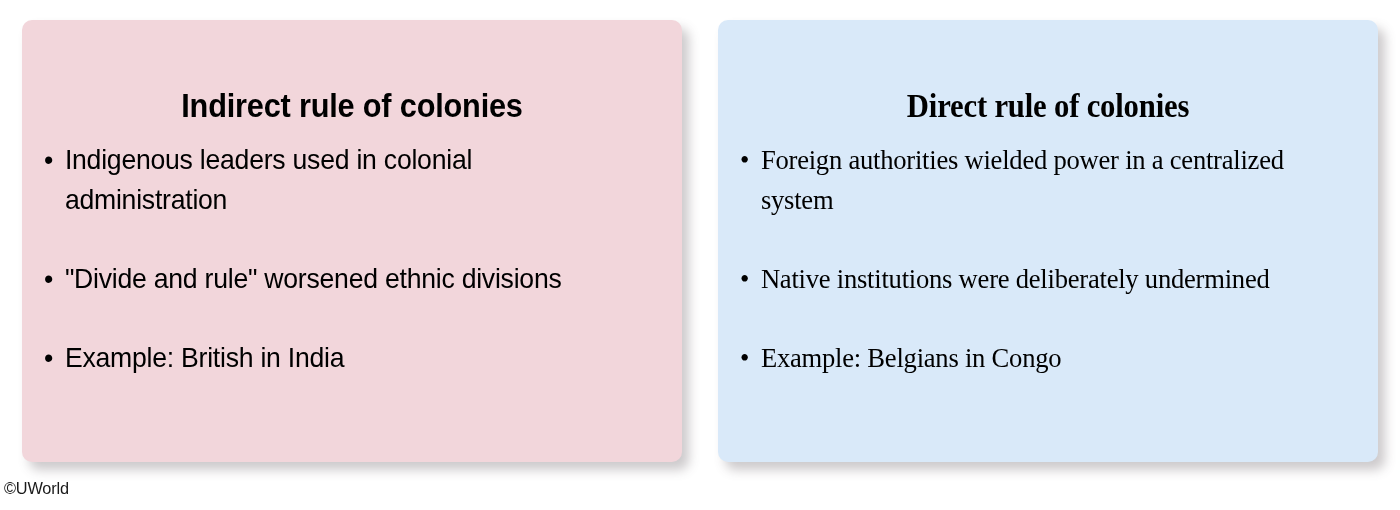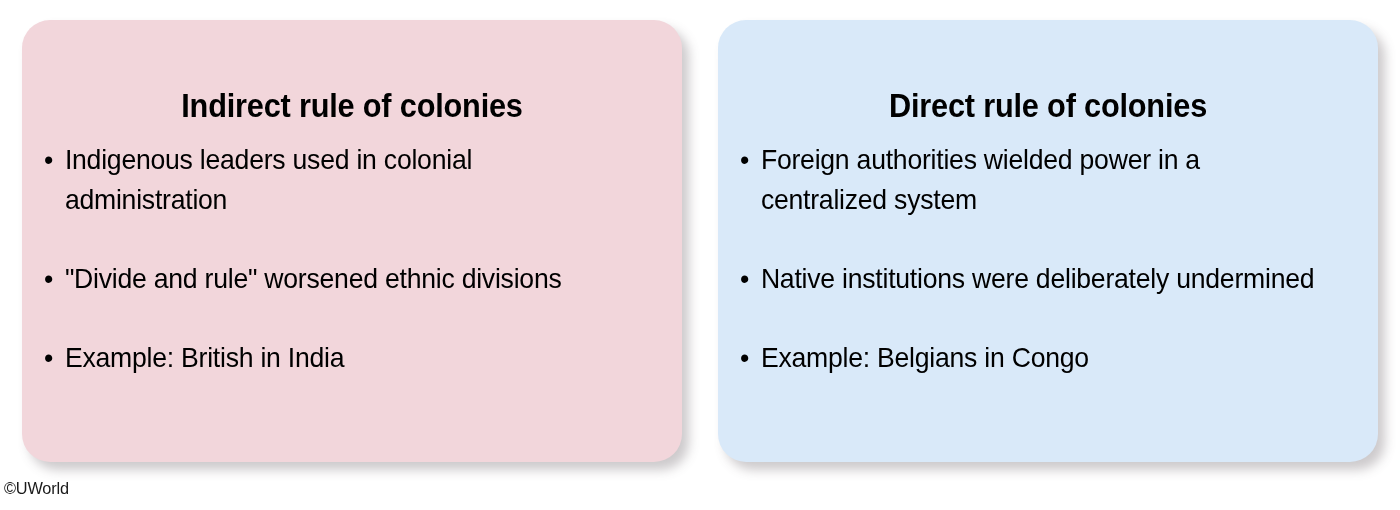--- a/index.html
+++ b/index.html
@@ -21,21 +21,21 @@
     top: 0;
     width: 1400px;
     height: 510px;
   }
 
   .card {
     position: absolute;
     top: 20px;
     width: 660px;
     height: 442px;
-    border-radius: 28px;
+    border-radius: 10px;
     box-sizing: border-box;
     box-shadow: 7px 8px 11px rgba(90, 80, 85, 0.30);
     overflow: hidden;
   }
 
   .card-left  { left: 22px;  background: #f2d6db; }
   .card-right { left: 718px; background: #d9e9f9; }
 
   .card-title {
     position: absolute;
@@ -119,21 +119,21 @@
         <span class="bullet-dot">•</span>
         <span class="bullet-text">"Divide and rule" worsened ethnic divisions</span>
       </li>
       <li class="bullet-item">
         <span class="bullet-dot">•</span>
         <span class="bullet-text">Example: British in India</span>
       </li>
     </ul>
   </section>
 
-  <section class="card card-right" style="background: rgb(217, 233, 249);">
+  <section class="card card-right" style="background: rgb(217, 233, 249); font-family: Liberation Serif, serif;">
     <h2 class="card-title">Direct rule of colonies</h2>
     <ul class="bullet-list">
       <li class="bullet-item">
         <span class="bullet-dot">•</span>
         <span class="bullet-text">Foreign authorities wielded power in a centralized system</span>
       </li>
       <li class="bullet-item">
         <span class="bullet-dot">•</span>
         <span class="bullet-text">Native institutions were deliberately undermined</span>
       </li>

